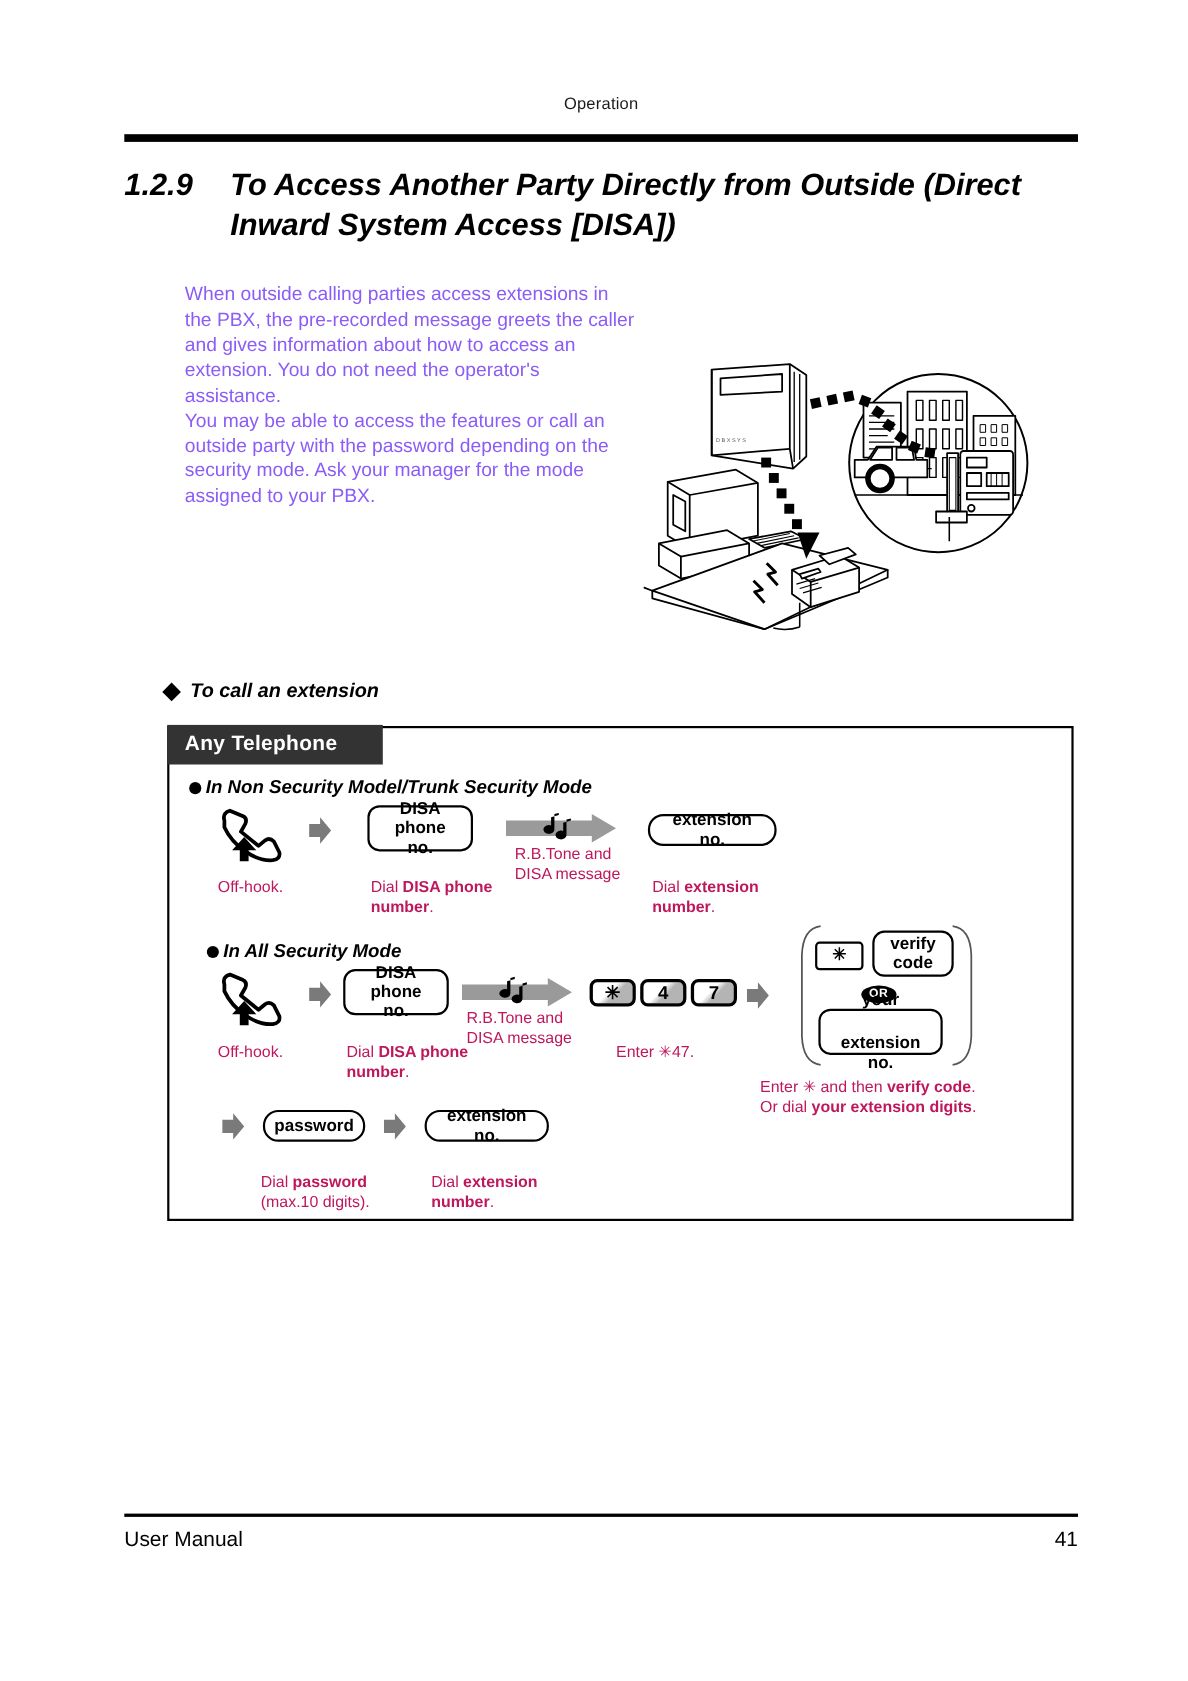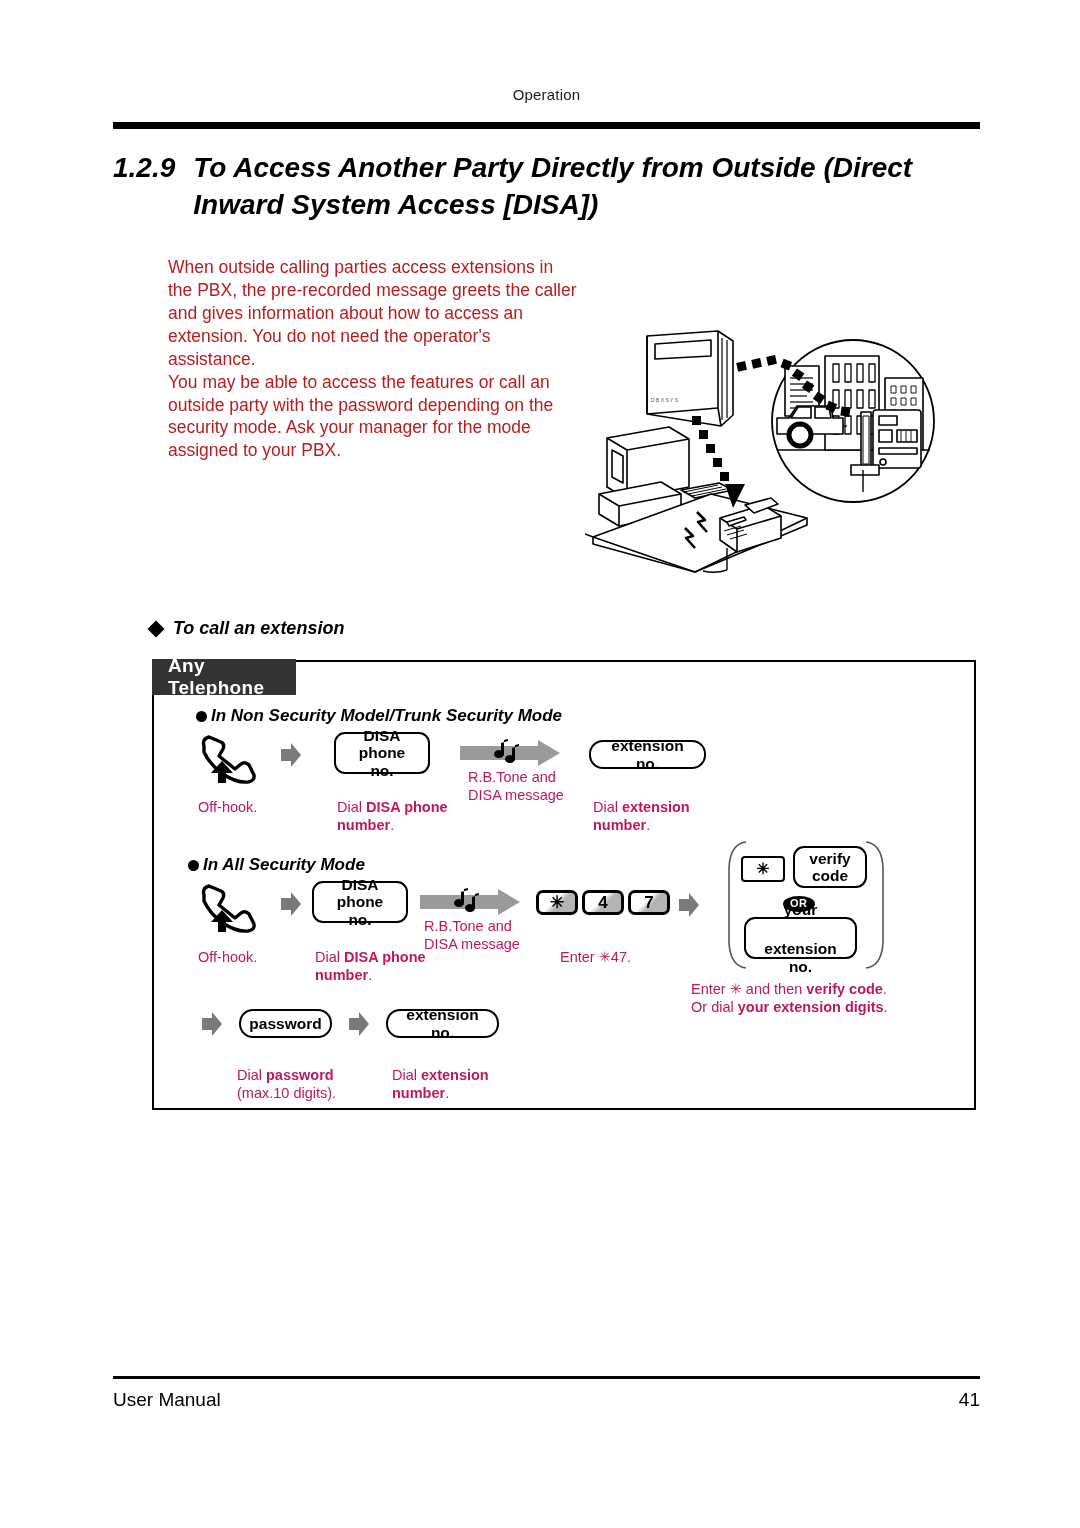--- a/index.html
+++ b/index.html
@@ -20,35 +20,35 @@
     font-size:15px; color:#1a1a1a; letter-spacing:.2px;
   }
   #header-rule {
     position:absolute; left:113px; top:122px; width:867px; height:7px;
     background:#000;
   }
 
   
   #title-block {
     position:absolute; left:113px; top:150px; width:880px;
-    display:flex; align-items:flex-start; gap:18px;
+    display:flex; align-items:flex-start; gap:34px;
   }
   #title-num {
     font-size:28px; font-weight:bold; font-style:italic;
     white-space:nowrap; line-height:1.32;
   }
   #title-text {
     font-size:28px; font-weight:bold; font-style:italic;
     line-height:1.32; width:760px;
   }
 
   
   #intro {
     position:absolute; left:168px; top:256px; width:412px;
-    font-size:17.5px; line-height:1.31; color:#b91c1c;
+    font-size:17.5px; line-height:1.31; color:#8b5cf6;
   }
   #intro p { margin:0; }
 
   
   #illustration {
     position:absolute; left:585px; top:322px; width:355px; height:272px;
   }
   #illustration svg { display:block; width:100%; height:100%; }
 
   
@@ -63,21 +63,21 @@
   }
 
   
   #panel {
     position:absolute; left:152px; top:660px;
     width:824px; height:450px;
     border:2.5px solid #000; background:#fff;
   }
   #panel-tab {
     position:absolute; left:152px; top:659px;
-    width:144px; height:36px;
+    width:196px; height:36px;
     background:#333333; color:#fff;
     font-size:19px; font-weight:bold;
     display:flex; align-items:center; padding-left:16px;
     letter-spacing:.3px;
   }
 
   
   .mode-head {
     position:absolute;
     display:flex; align-items:center; gap:4px;
@@ -318,21 +318,21 @@
 <div id="section-head">
   <span class="diamond"></span>
   <span>To call an extension</span>
 </div>
 
 <div id="panel"></div>
 <div id="panel-tab">
   <span>Any Telephone</span>
 </div>
 
-<div class="mode-head" style="left:196px; top:706px;">
+<div class="mode-head" style="left:172px; top:706px;">
   <span class="bullet-dot"></span>
   <span>In Non Security Model/Trunk Security Mode</span>
 </div>
 
 <div class="handset" style="left:198px; top:733px;">
   <svg width="62" height="52" viewBox="0 0 62 52" xmlns="http://www.w3.org/2000/svg">
     <g stroke="#000" stroke-width="3.4" fill="#fff" stroke-linejoin="round">
       <path d="M6 13 Q4 6 11 4 L23 9 Q27 11 25 16 L21 23 L37 36 L43 31 Q47 28 51 32 L56 42 Q57 48 50 49 Q38 50 25 41 Q12 32 6 19 Z"></path>
     </g>
     <path d="M20 50 L20 40 L13 40 L24 28 L35 40 L28 40 L28 50 Z" fill="#000"></path>

